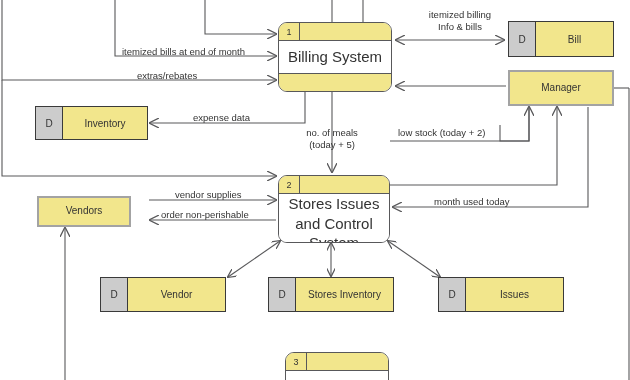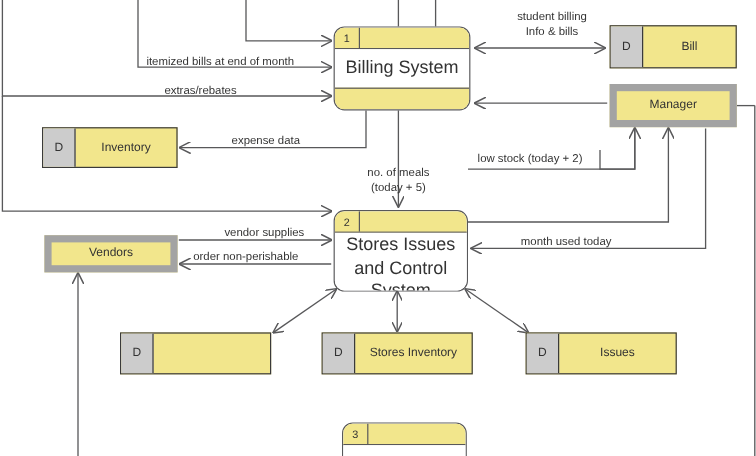--- a/index.html
+++ b/index.html
@@ -23,21 +23,21 @@
     height: 380px;
   }
   .node {
     position: absolute;
     box-sizing: border-box;
   }
 
   
   .entity {
     background: #f2e68c;
-    border: 6px solid #a3a3a3;
+    border: 2px solid #a3a3a3;
     display: flex;
     align-items: center;
     justify-content: center;
     text-align: center;
     font-size: 10px;
     color: #333;
     line-height: 1.25;
   }
 
   
@@ -219,56 +219,57 @@
 
   <div class="node entity" style="left:508px; top:70px; width:106px; height:36px;">
     <span>Manager</span>
   </div>
 
   <div class="node store" style="left:35px; top:106px; width:113px; height:34px;">
     <div class="store-key">D</div>
     <div class="store-label">Inventory</div>
   </div>
 
-  <div class="node entity" style="left:37px; top:196px; width:111px; height:31px;">
+  <div class="node entity" style="left:37px; top:196px; width:94px; height:31px;">
     <span>Vendors</span>
   </div>
 
   <div class="node store" style="left:100px; top:277px; width:126px; height:35px;">
     <div class="store-key">D</div>
+    <div class="store-label">Vendor</div>
   </div>
 
   <div class="node store" style="left:268px; top:277px; width:126px; height:35px;">
     <div class="store-key">D</div>
     <div class="store-label">Stores Inventory</div>
   </div>
 
   <div class="node store" style="left:438px; top:277px; width:126px; height:35px;">
     <div class="store-key">D</div>
     <div class="store-label">Issues</div>
   </div>
 
   <div class="flow-label" style="left:410px; top:9px; width:100px;">
-    <div>student billing</div>
+    <div>itemized billing</div>
     <div>Info &amp; bills</div>
   </div>
 
   <div class="flow-label" style="left:122px; top:46px;">itemized bills at end of month</div>
 
   <div class="flow-label" style="left:137px; top:70px;text-align:center;">extras/rebates</div>
 
   <div class="flow-label" style="left:193px; top:112px;">expense data</div>
 
-  <div class="flow-label" style="left:296px; top:127px; width:72px;margin-top:12px;">
+  <div class="flow-label" style="left:296px; top:127px; width:72px;">
     <div>no. of meals</div>
     <div>(today + 5)</div>
   </div>
 
   <div class="flow-label" style="left:398px; top:127px;">low stock (today + 2)</div>
 
 
   <div class="flow-label" style="left:434px; top:196px;">month used today</div>
 
-  <div class="flow-label" style="left:175px; top:189px;margin-left:12px;">vendor supplies</div>
+  <div class="flow-label" style="left:175px; top:189px;">vendor supplies</div>
 
   <div class="flow-label" style="left:161px; top:209px;">order non-perishable</div>
 
 </div>
 
 </body></html>

